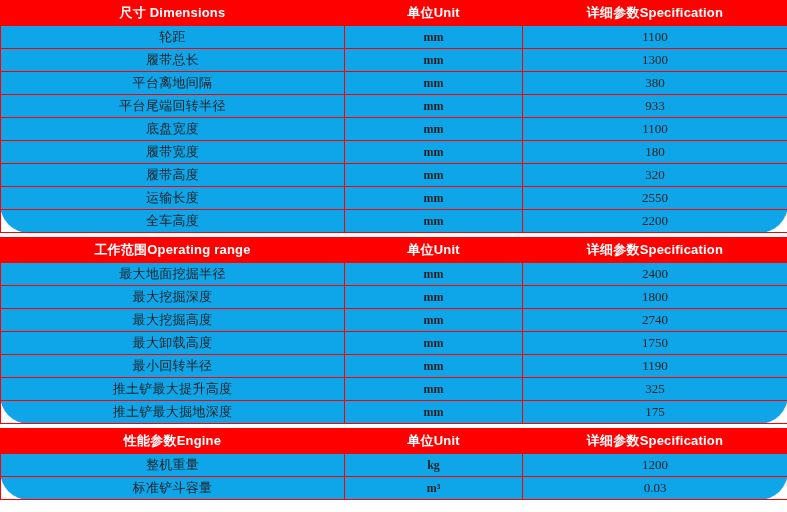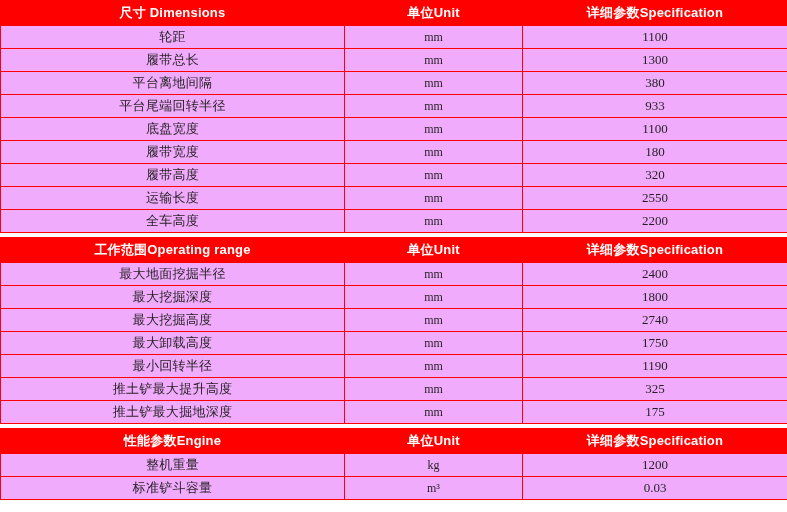--- a/index.html
+++ b/index.html
@@ -16,21 +16,22 @@
   .page {
     width: 787px;
     height: 512px;
     position: relative;
     background: #ffffff;
   }
   table.spec {
     border-collapse: collapse;
     width: 787px;
     table-layout: fixed;
-    background: #f0abfc;
+    background: #0ea5e9;
+    border-radius: 29px;
   }
   table.spec + table.spec {
     margin-top: 4px;
   }
   table.spec col.c1 { width: 344px; }
   table.spec col.c2 { width: 178px; }
   table.spec col.c3 { width: 265px; }
 
   table.spec th, table.spec td {
     border: 1px solid #ff0000;
@@ -49,20 +50,21 @@
     color: #ffffff;
     font-weight: bold;
     font-size: 13px;
     height: 24px;
     line-height: 24px;
     letter-spacing: 0.2px;
   }
   table.spec tbody td.unit {
     font-family: "Liberation Serif", serif;
     font-size: 12px;
+    font-weight: bold;
   }
   table.spec tbody td.val {
     font-family: "Liberation Serif", serif;
     font-size: 13px;
   }
   table.spec tbody td.name {
     font-size: 13px;
     letter-spacing: 0.3px;
   }
 </style>

